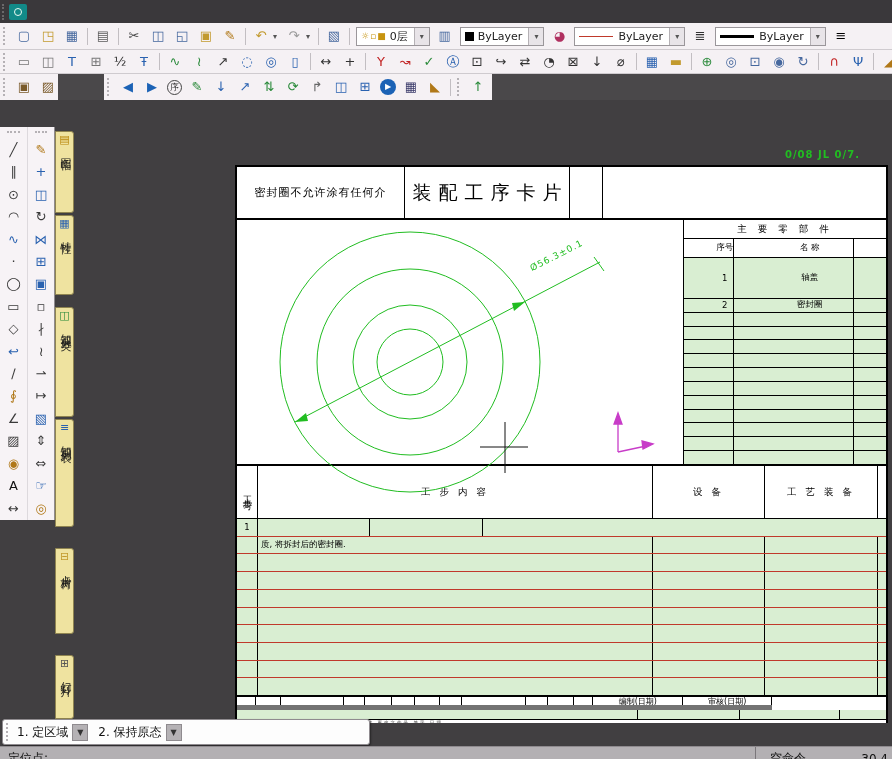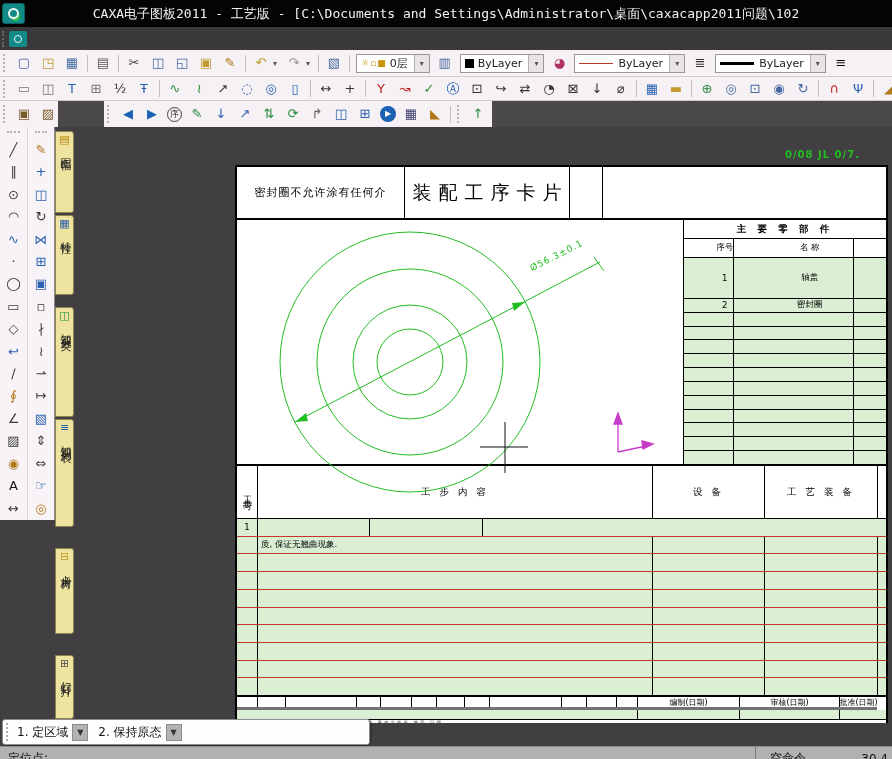--- a/index.html
+++ b/index.html
@@ -88,21 +88,21 @@
   .fgrid>div:nth-child(4n){border-right:none;}
   .fgrid>div:nth-child(n+5){border-bottom:none;}
   .fw1{width:54px;} .fw2{width:98px;} .fw3{width:53px;} .fw4{flex:1;}
   .secB{top:53px;left:0;height:22px;width:446px;border-bottom:1px solid #000;display:flex;}
   .secB>div{border-right:1px solid #000;display:flex;align-items:center;justify-content:center;
     font-size:9px;letter-spacing:1px;}
   .g{background:var(--cellg,#d9eed2);}
   .parts{top:53px;left:446px;width:203px;height:244px;border-left:1px solid #000;
     display:flex;flex-direction:column;}
   .mph{height:19px;border-bottom:1px solid #000;display:flex;align-items:center;
-    justify-content:center;font-size:9.5px;letter-spacing:4px;font-weight:bold;}
+    justify-content:center;font-size:9.5px;letter-spacing:4px;}
   .phead{height:19px;border-bottom:1px solid #000;display:flex;}
   .phead>div,.prow>div{display:flex;align-items:center;justify-content:center;font-size:8.5px;
     border-right:1px solid #000;overflow:hidden;margin-left:32px;}
   .phead>div:last-child,.prow>div:last-child{border-right:none;}
   .prows{flex:1;display:flex;flex-direction:column;}
   .prow{flex:1;display:flex;border-bottom:1px solid #000;}
   .prow:last-child{border-bottom:none;}
   .pw1{width:20px;} .pw2{width:95px;} .pw3{flex:1;}
   .prochead{top:297px;left:0;width:649px;height:55px;border-top:2px solid #000;
     border-bottom:1px solid #000;display:flex;}
@@ -113,21 +113,21 @@
   .qw1{width:21px;} .qw2{width:395px;} .qw3{width:112px;} .qw4{width:113px;} .qw5{flex:1;}
   .procrows{top:352px;left:0;width:649px;height:178px;border-bottom:2px solid #000;
     display:flex;flex-direction:column;}
   .qrow{flex:1;display:flex;border-top:1px solid var(--redline,#c0392b);}
   .qrow:first-child{border-top:none;}
   .qrow>div{border-right:1px solid #000;font-size:8.5px;overflow:hidden;display:flex;
     align-items:center;}
   .qrow>div:last-child{border-right:none;}
   .qrow .qno{justify-content:center;}
   .qrow .qtext{padding-left:3px;white-space:nowrap;}
-  .whiterow{top:530px;left:0;width:640px;height:13px;display:flex;border-bottom:3px solid #737373;}
+  .whiterow{top:530px;left:0;width:535px;height:13px;display:flex;border-bottom:5px solid #737373;}
   .whiterow>div{border-right:1px solid #000;font-size:8px;display:flex;align-items:center;
     justify-content:center;overflow:hidden;white-space:nowrap;}
   .whiterow>div:last-child{border-right:none;}
   .greenrow{top:543px;left:0;width:649px;height:10px;display:flex;border-bottom:1px solid #000;}
   .greenrow>div{border-right:1px solid #000;}
   .greenrow>div:last-child{border-right:none;}
   .tinyrow{top:553px;left:0;width:649px;height:5px;overflow:hidden;font-size:4.5px;color:#444;
     background:#fff;white-space:nowrap;letter-spacing:2px;padding-left:6px;}
   
   .optionbar{position:absolute;left:2px;top:592px;width:368px;height:26px;background:#fdfdfd;
@@ -143,26 +143,20 @@
   .spanel{position:absolute;right:0;top:0;bottom:0;width:137px;border-left:1px solid #7a767a;
     display:flex;align-items:flex-start;}
   .spanel .scmd{font-size:12px;color:#111;margin:3px 0 0 14px;}
   .spanel .scoord{font-size:12px;color:#111;position:absolute;right:4px;top:5px;}
 </style>
 </head>
 <body>
 
 <div id="screen" style="--green: #21bd21; --magenta: #c83cc8; --cellg: #d9eed2; --redline: #c0392b; --tabyellow: #efe3a0;">
 
-  <div class="titlebar">
-    <div class="applogo">
-        <span class="ring"></span>
-      </div>
-    <div class="title-text">CAXA电子图板2011 - 工艺版 - [C:\Documents and Settings\Administrator\桌面\caxacapp2011问题\102</div>
-  </div>
 
   <div class="menubar">
     <span class="mgrip"></span>
     <span class="minilogo">
         <span class="ring"></span>
       </span>
   </div>
 
   <div class="tbrow" id="tb1">
       <span class="grip"></span>
@@ -455,21 +449,21 @@
 
         <div class="abs procrows" id="proc-rows">
             <div class="qrow g">
               <div class="qw1 qno">1</div>
               <div class="qw3"></div>
               <div class="qw4"></div>
               <div class="qw5"></div>
             </div>
             <div class="qrow g">
               <div class="qw1 qno"></div>
-              <div class="qw2 qtext">质, 保证无翘曲现象.</div>
+              <div class="qw2 qtext">质, 将拆封后的密封圈.</div>
               <div class="qw3"></div>
               <div class="qw4"></div>
               <div class="qw5"></div>
             </div>
             <div class="qrow g">
               <div class="qw1 qno"></div>
               <div class="qw2 qtext"></div>
               <div class="qw3"></div>
               <div class="qw4"></div>
               <div class="qw5"></div>

